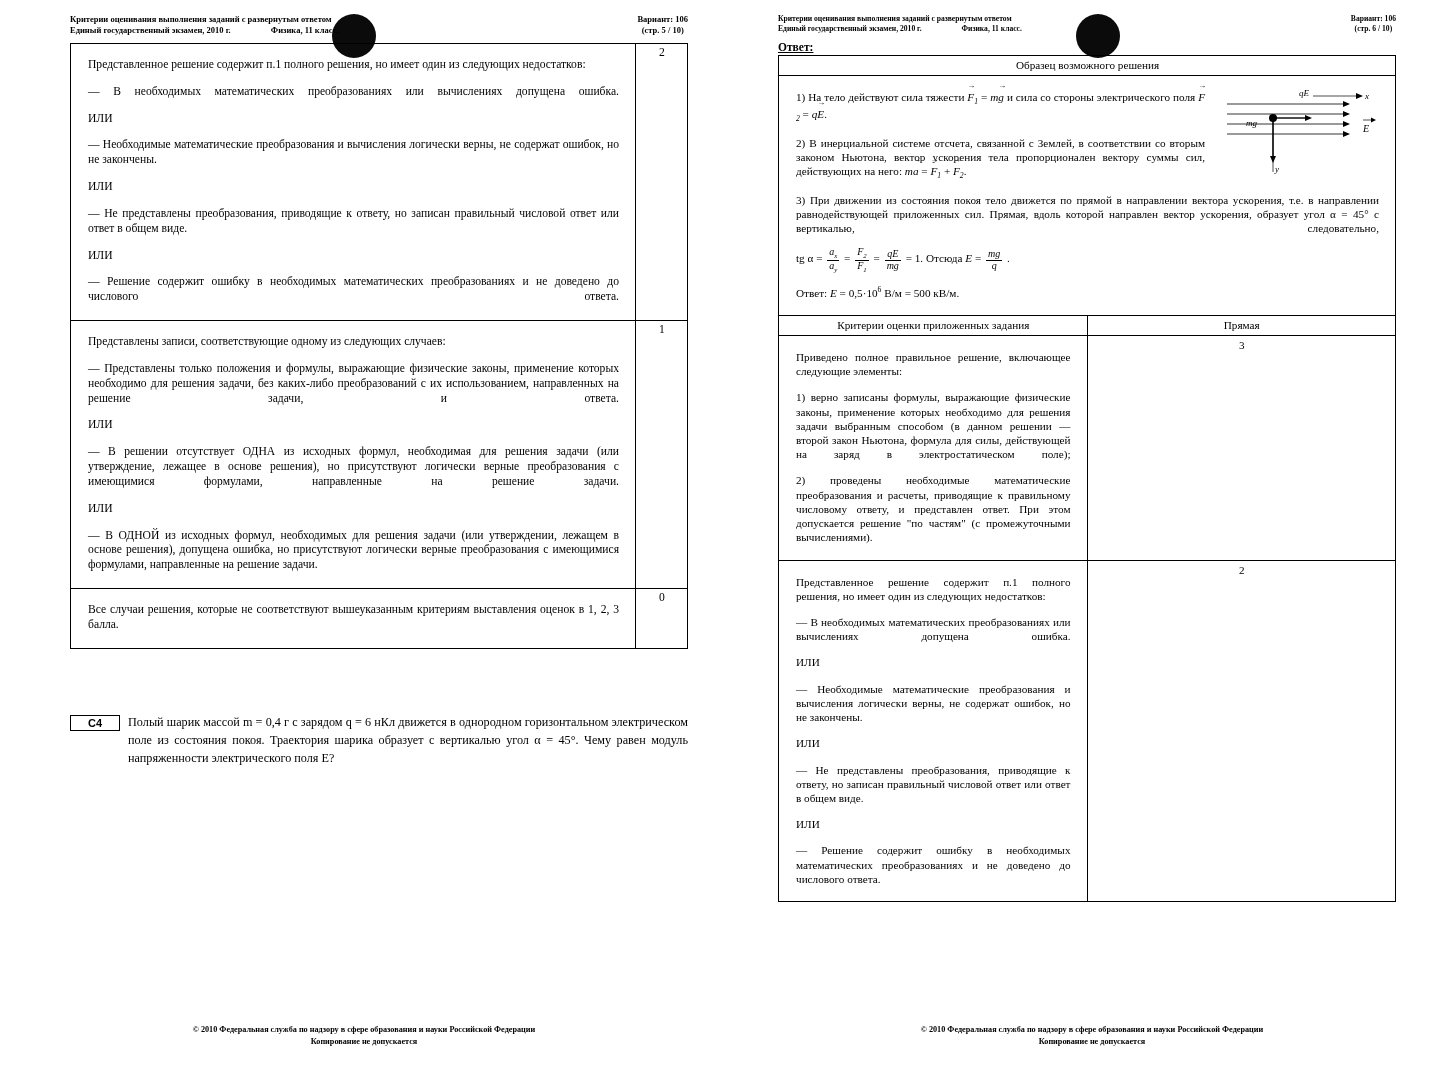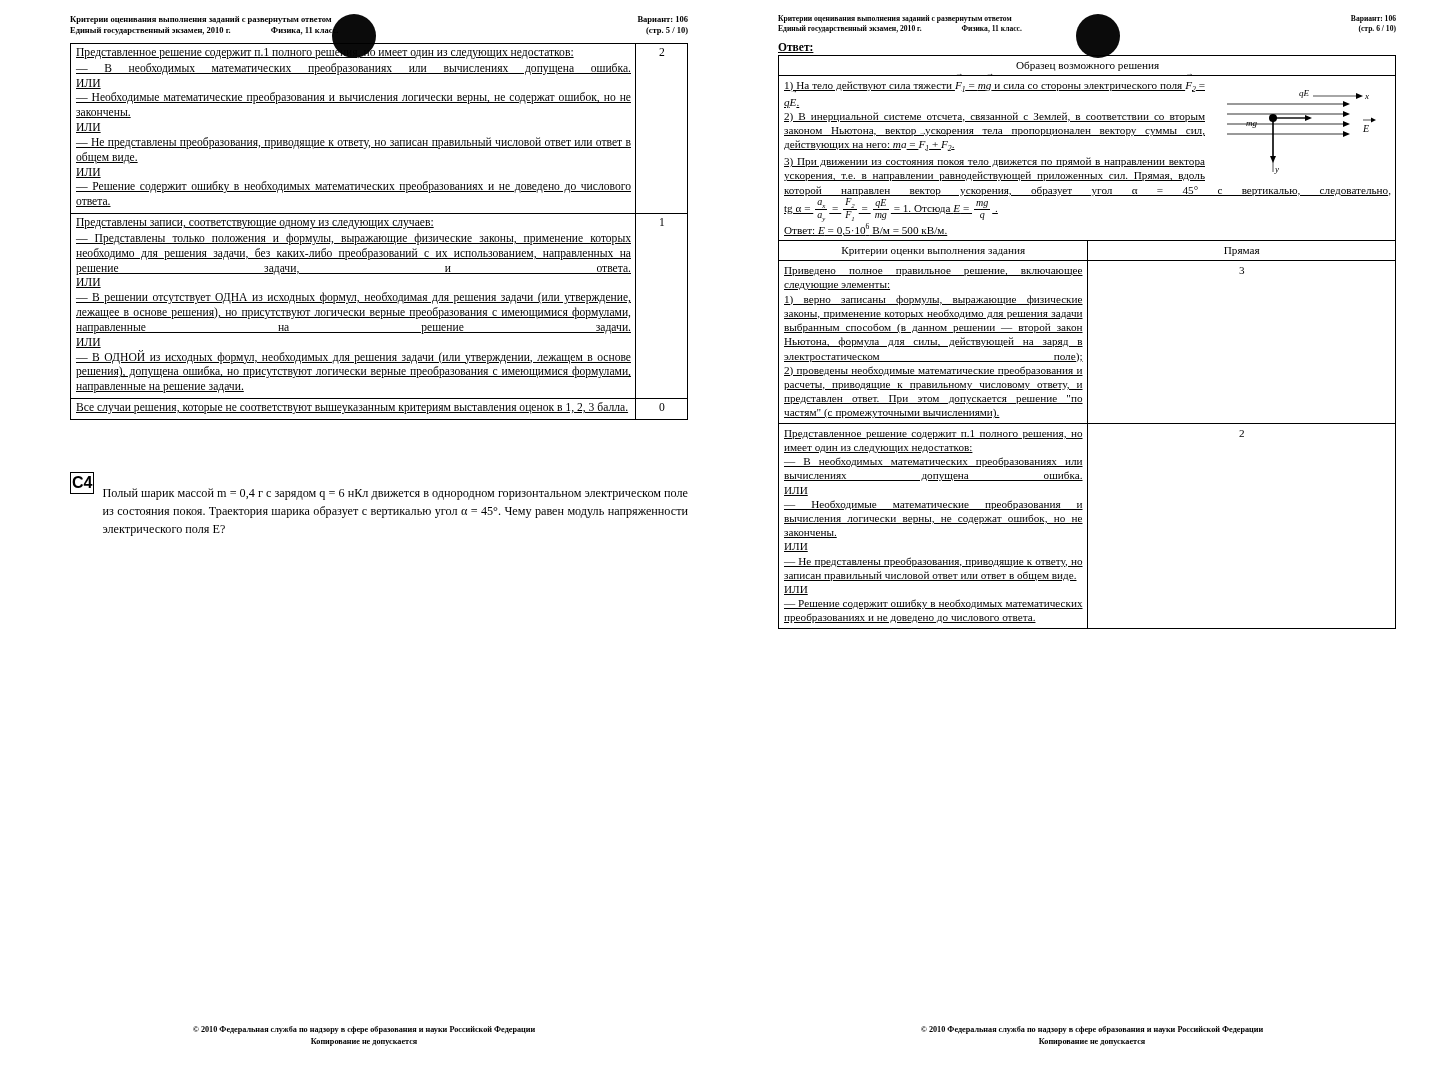--- a/index.html
+++ b/index.html
@@ -38,21 +38,21 @@
   .hdr {
     display: flex;
     justify-content: space-between;
     align-items: flex-start;
     font-size: 8.5px;
     font-weight: bold;
     line-height: 1.35;
     margin-bottom: 6px;
   }
   .hdr-left-block { max-width: 430px; }
-  .hdr-right-block { text-align: right; white-space: nowrap; }
+  .hdr-right-block { text-align: center; white-space: nowrap; }
   .hdr .line2 { font-weight: bold; }
   .hdr .spaced { display: inline-block; }
   .hdr-sub { margin-left: 38px; }
   .page-right .hdr { font-size: 7.6px; }
 
   table.crit {
     border-collapse: collapse;
     width: 100%;
     table-layout: fixed;
   }
@@ -69,35 +69,36 @@
     text-align: center;
     font-size: 12px;
   }
   .just { text-align: justify; text-align-last: justify; }
   .justl { text-align: justify; }
   .ili {
     text-align: left;
     font-weight: normal;
     margin: 1px 0;
   }
-  p.c { margin: 0; text-decoration: underline; }
+  p.c { margin: 12px; }
   p.gap { margin-top: 1px; }
 
   
   .task-wrap {
     margin-top: 52px;
     display: flex;
     align-items: flex-start;
   }
   .task-code {
     border: 1px solid #000;
-    font-size: 16px;
+    font-size: 11px;
     font-weight: bold;
-    padding: 1px 1px;
+    padding: 1px 17px;
     margin-right: 8px;
+    margin-top: 14px;
     font-family: "Liberation Sans", sans-serif;
   }
   .task-text {
     font-size: 12.2px;
     line-height: 1.5;
     text-align: justify;
     flex: 1;
     padding-top: 12px;
   }
 
@@ -288,21 +289,21 @@
           <p class="c">
             tg α = <span class="frac"><span class="num frm">a<sub>x</sub></span><span class="den frm">a<sub>y</sub></span></span> =
             <span class="frac"><span class="num frm">F<sub>2</sub></span><span class="den frm">F<sub>1</sub></span></span> =
             <span class="frac"><span class="num frm">qE</span><span class="den frm">mg</span></span> = 1. Отсюда <span class="frm">E</span> =
             <span class="frac"><span class="num frm">mg</span><span class="den frm">q</span></span> .
           </p>
           <p class="c">Ответ: <span class="frm">E</span> = 0,5·10<sup>6</sup> В/м = 500 кВ/м.</p>
         </td>
       </tr>
       <tr>
-        <td class="center-head">Критерии оценки выполнения задания</td>
+        <td class="center-head">Критерии оценки приложенных задания</td>
         <td class="score center-head">Прямая</td>
       </tr>
       <tr>
         <td>
           <p class="c justl">Приведено полное правильное решение, включающее следующие элементы:</p>
           <p class="c just">1) верно записаны формулы, выражающие физические законы, применение которых необходимо для решения задачи выбранным способом (в данном решении — второй закон Ньютона, формула для силы, действующей на заряд в электростатическом поле);</p>
           <p class="c justl">2) проведены необходимые математические преобразования и расчеты, приводящие к правильному числовому ответу, и представлен ответ. При этом допускается решение "по частям" (с промежуточными вычислениями).</p>
         </td>
         <td class="score">3</td>
       </tr>

